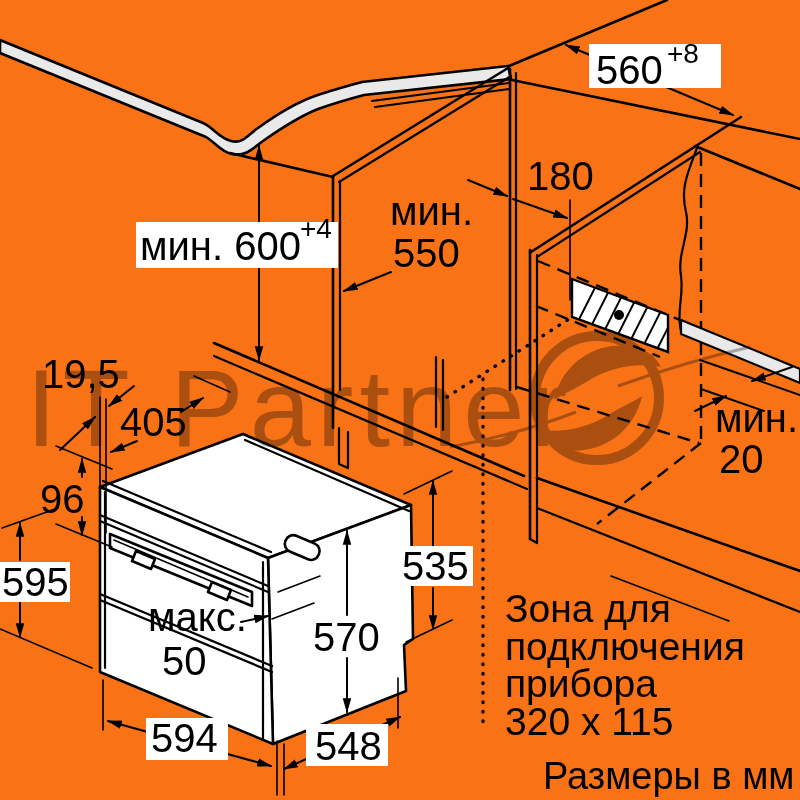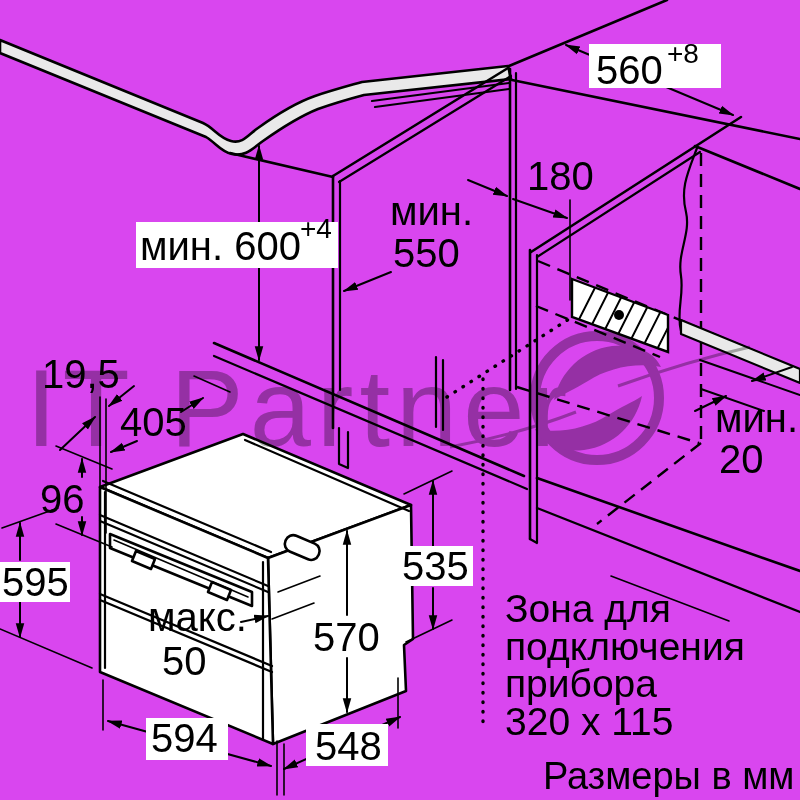--- a/index.html
+++ b/index.html
@@ -1,16 +1,16 @@
 <!DOCTYPE html>
 <html><head>
 <meta charset="utf-8">
 <style>
   html,body{margin:0;padding:0;background:#fff;}
-  .frame{position:relative;width:800px;height:800px;background:#d946ef;overflow:hidden;
+  .frame{position:relative;width:800px;height:800px;background:#f97316;overflow:hidden;
          font-family:"Liberation Sans", sans-serif;}
   svg{position:absolute;left:0;top:0;}
   .face{fill:#ffffff;stroke:#000;stroke-width:2.6;stroke-linejoin:round;}
   .counter{fill:#e9e9e9;stroke:#000;stroke-width:2.6;stroke-linejoin:round;}
   .strip{fill:#e9e9e9;stroke:#000;stroke-width:2.2;stroke-linejoin:round;}
   .ln{stroke:#000;fill:none;stroke-width:2.6;stroke-linecap:round;stroke-linejoin:round;}
   .ln2{stroke:#000;fill:none;stroke-width:2.2;stroke-linecap:round;}
   .thin{stroke:#000;fill:none;stroke-width:1.6;stroke-linecap:round;}
   .dim{stroke:#000;fill:none;stroke-width:2;stroke-linecap:round;}
   .dash{stroke:#000;fill:none;stroke-width:2.4;stroke-dasharray:13 8;stroke-linecap:butt;}

